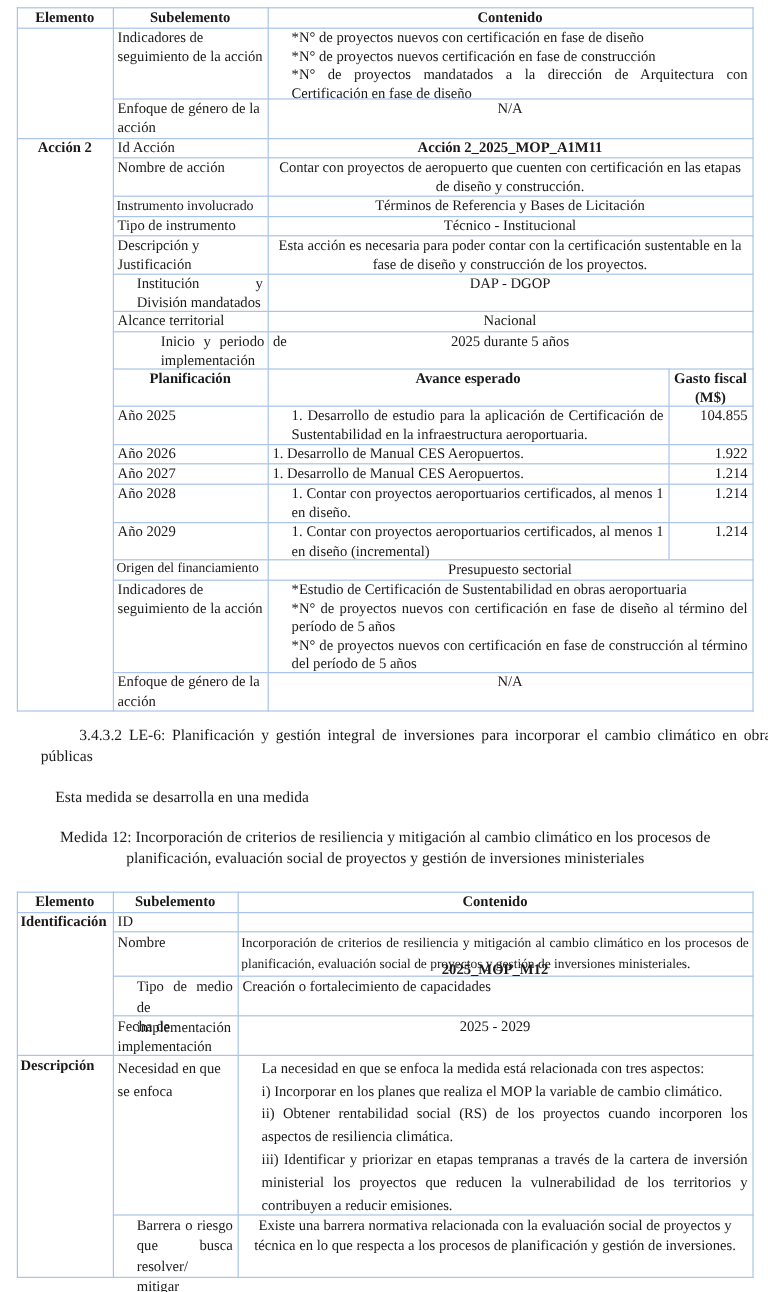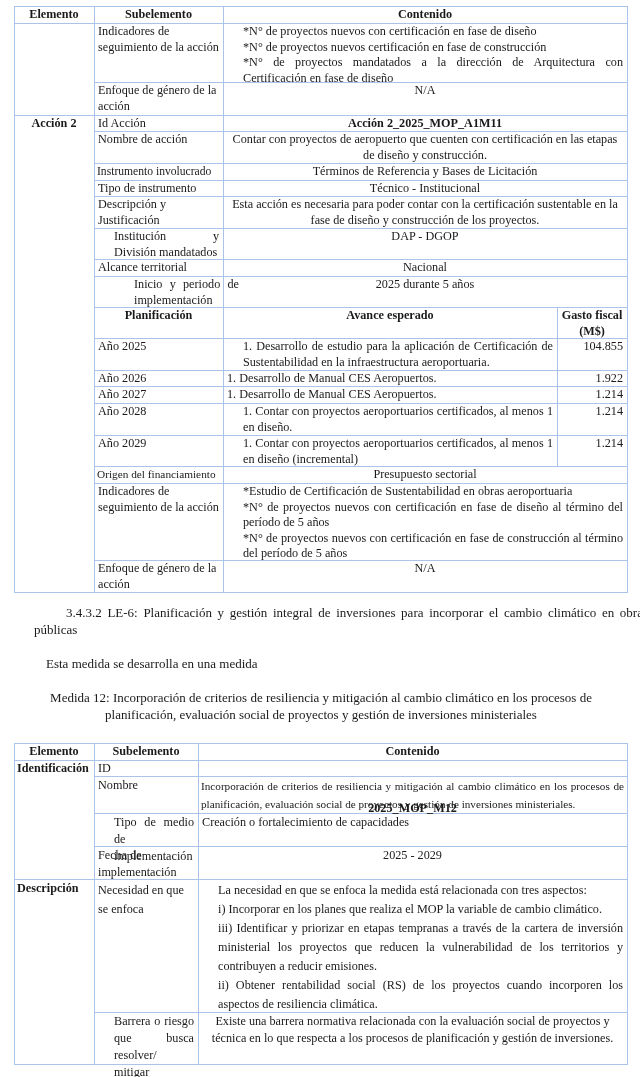--- a/index.html
+++ b/index.html
@@ -162,19 +162,19 @@
 
   <div class="cell" style="left:94px; width:104px; top:847px; line-height:17px;">Fecha de implementación</div>
   <div class="cell c" style="left:198px; width:429px; top:847px; line-height:17px;">2025 - 2029</div>
 
   <div class="cell b" style="left:14px; width:80px; top:881px; padding:0 3px;">Descripción</div>
 
   <div class="cell" style="left:94px; width:104px; top:881px; line-height:19px;">Necesidad en que se enfoca</div>
   <div class="cell j" style="left:198px; width:429px; top:881px; line-height:19px;">
     <div>La necesidad en que se enfoca la medida está relacionada con tres aspectos:</div>
     <div>i) Incorporar en los planes que realiza el MOP la variable de cambio climático.</div>
+    <div>ii) Obtener rentabilidad social (RS) de los proyectos cuando incorporen los aspectos de resiliencia climática.</div>
     <div>iii) Identificar y priorizar en etapas tempranas a través de la cartera de inversión ministerial los proyectos que reducen la vulnerabilidad de los territorios y contribuyen a reducir emisiones.</div>
-    <div>ii) Obtener rentabilidad social (RS) de los proyectos cuando incorporen los aspectos de resiliencia climática.</div>
   </div>
 
   <div class="cell j" style="left:94px; width:104px; top:1013px; line-height:17px; text-align-last:left;">Barrera o riesgo que busca resolver/ mitigar</div>
   <div class="cell c" style="left:198px; width:429px; top:1013px; line-height:17px;">Existe una barrera normativa relacionada con la evaluación social de proyectos y técnica en lo que respecta a los procesos de planificación y gestión de inversiones.</div>
 </div>
 
 </body></html>

